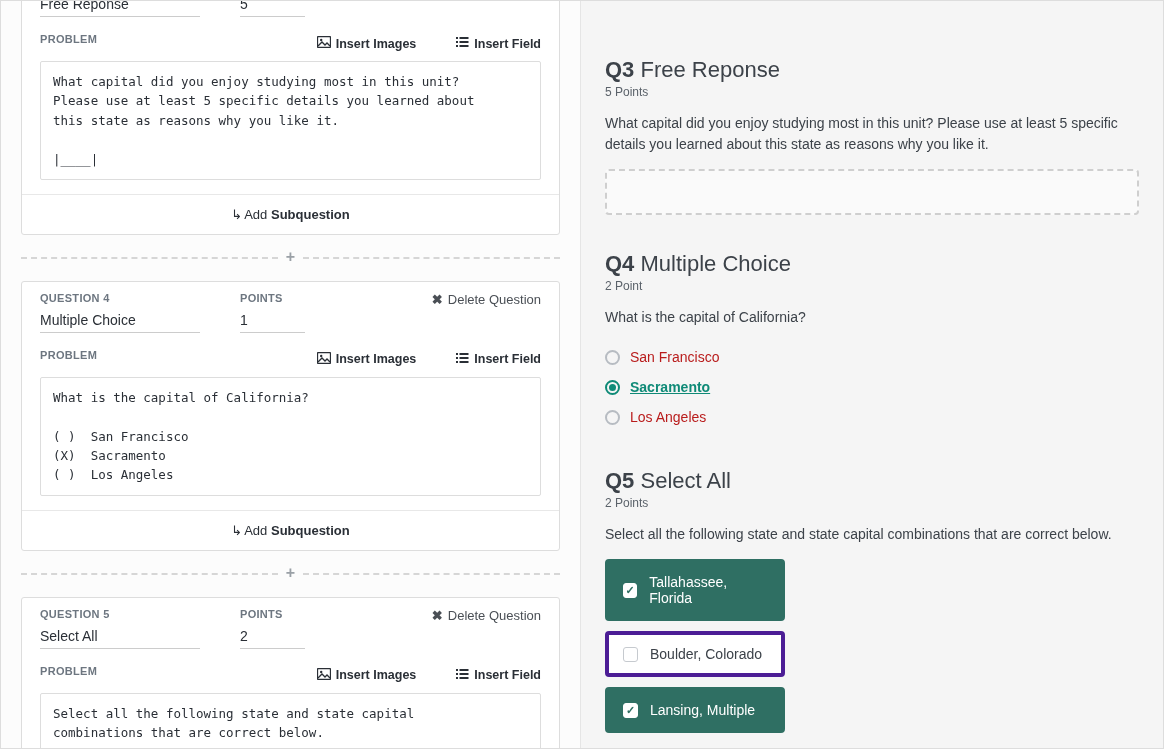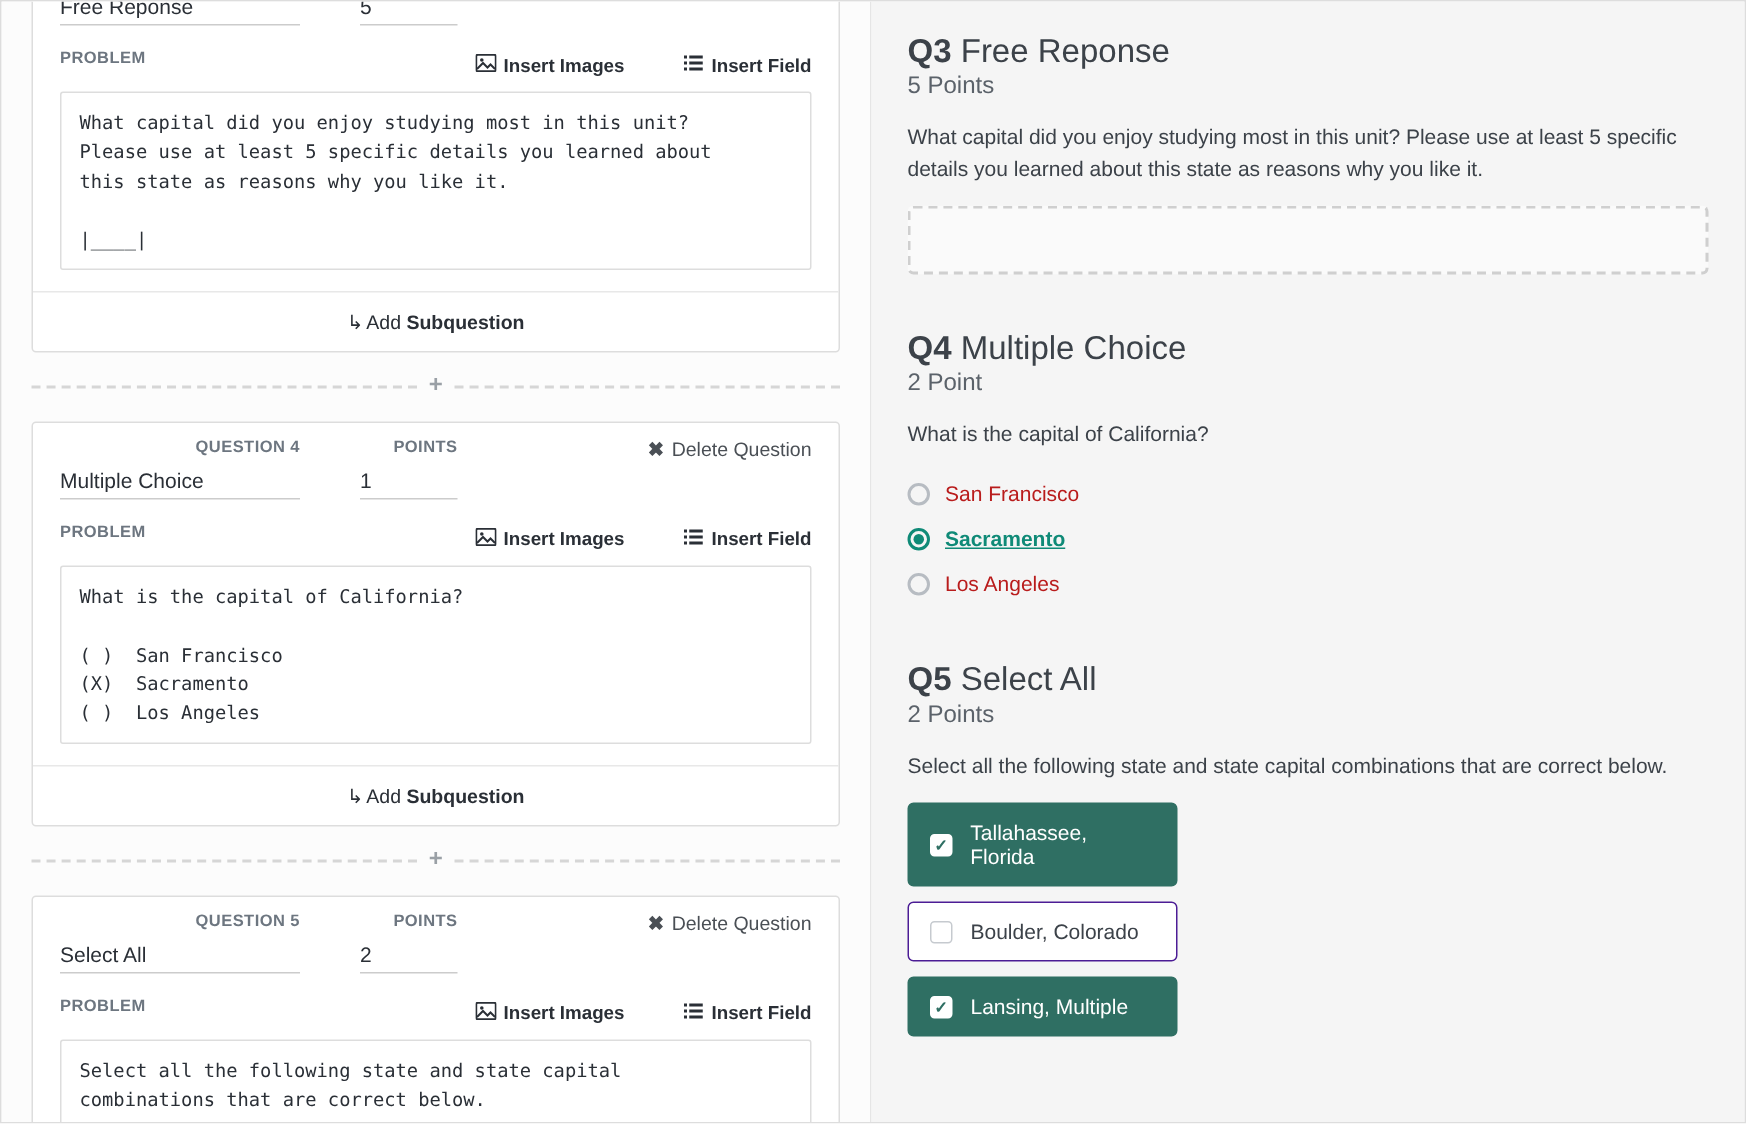--- a/index.html
+++ b/index.html
@@ -43,21 +43,20 @@
     position: relative;
   }
   .q-card .col { display: flex; flex-direction: column; }
   .label-sm {
     font-size: 11px;
     font-weight: 700;
     letter-spacing: 0.3px;
     color: #6d7680;
     text-transform: uppercase;
     margin-bottom: 6px;
-    text-align: right;
   }
   .input-under {
     border: none;
     border-bottom: 1px solid #ccc;
     padding: 2px 0 4px 0;
     font-size: 14px;
     color: #2a2f36;
     background: transparent;
     outline: none;
   }
@@ -125,29 +124,29 @@
   }
   .divider .plus {
     padding: 0 8px;
     color: #9aa0a6;
     font-weight: 700;
     font-size: 16px;
     position: relative;
     top: -1px;
   }
   
-  .preview-q { margin-bottom: 36px; }
+  .preview-q { margin-bottom: 36px; margin-top: 36px; }
   .prev-title {
     font-size: 22px;
     font-weight: 400;
     color: #3c4249;
     margin-bottom: 2px;
   }
   .prev-title b { font-weight: 700; }
-  .prev-points { font-size: 16px; color: #5b626a; margin-bottom: 14px; }
+  .prev-points { font-size: 12px; color: #5b626a; margin-bottom: 14px; }
   .prev-text { font-size: 14px; color: #3c4249; line-height: 1.5; margin-bottom: 14px; }
   .dashed-box {
     border: 2px dashed #cfcfcf;
     border-radius: 4px;
     height: 46px;
     background: #fafafa;
   }
   .opt {
     display: flex;
     align-items: center;
@@ -161,21 +160,21 @@
   }
   .radio.sel { border-color: #0f8a77; }
   .radio.sel::after { content: ""; width: 7px; height: 7px; background: #0f8a77; border-radius: 50%; }
   .opt.sel .opt-label { color: #0f8a77; font-weight: 600; text-decoration: underline; }
   .opt-label { color: #b91c1c; }
   .check-opt {
     display: flex;
     align-items: center;
     gap: 12px;
     padding: 11px 14px;
-    border: 1px solid #4c1d95;
+    border: 4px solid #4c1d95;
     border-radius: 4px;
     margin-bottom: 10px;
     background: #fff;
     font-size: 14px;
     width: 180px;
     color: #3c4249;
   }
   .check-opt.sel {
     background: #2f6f63;
     border-color: #2f6f63;

